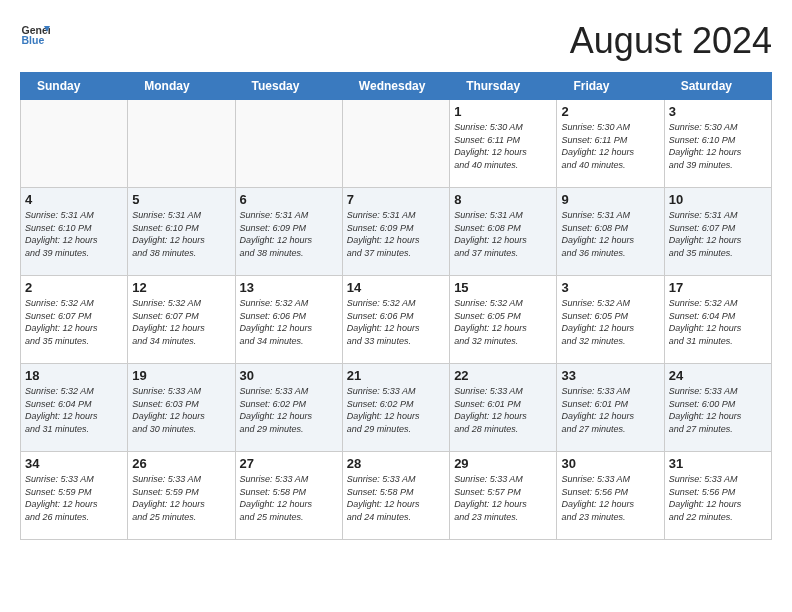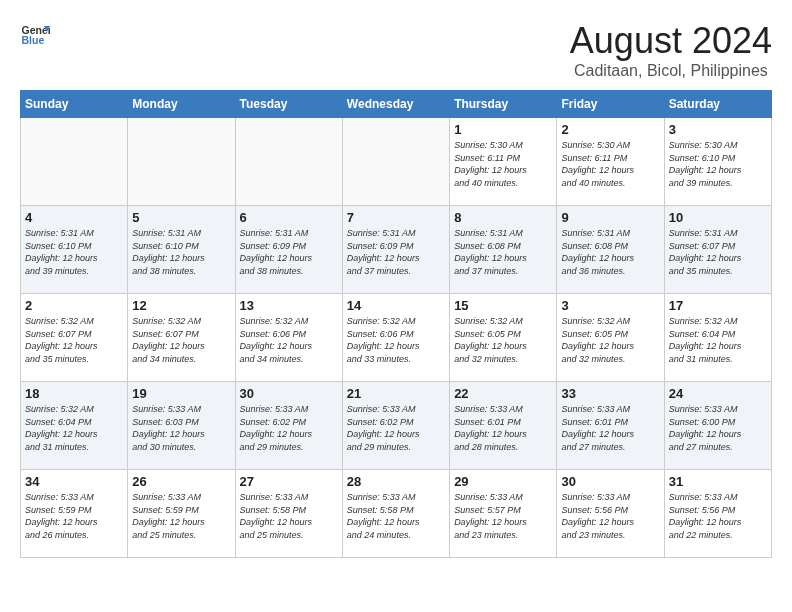--- a/index.html
+++ b/index.html
@@ -19,42 +19,42 @@
     .logo {
       display: flex;
       align-items: center;
       gap: 4px;
     }
     .logo-icon {
       width: 30px;
       height: 30px;
     }
     .title-block {
-      text-align: center;
+      text-align: left;
     }
     .calendar-title {
       font-size: 36px;
       font-weight: normal;
       color: #222;
     }
     .calendar-subtitle {
       font-size: 16px;
       color: #555;
     }
     table {
       width: 100%;
       border-collapse: collapse;
       table-layout: fixed;
     }
     th {
       background-color: #3a7abf;
       color: #fff;
       font-size: 12px;
       font-weight: bold;
-      padding: 6px 4px;
+      padding: 6px 16px;
       text-align: left;
       border: 1px solid #3a7abf;
     }
     td {
       vertical-align: top;
       border: 1px solid #ccc;
       padding: 4px 4px 6px 4px;
       font-size: 9.5px;
       color: #333;
       background: #fff;
@@ -86,21 +86,20 @@
 <div class="header">
   <div class="logo">
     <svg class="logo-icon" viewBox="0 0 40 40">
       <text x="2" y="18" font-size="14" font-weight="bold" fill="#333">General</text>
       <text x="2" y="32" font-size="14" font-weight="bold" fill="#3a7abf">Blue</text>
       <polygon points="32,8 40,8 36,16" fill="#3a7abf"></polygon>
     </svg>
   </div>
   <div class="title-block">
     <div class="calendar-title">August 2024</div>
-    <div class="calendar-subtitle">Caditaan, Bicol, Philippines</div>
   </div>
 </div>
 
 <table>
   <thead>
     <tr id="header-row">
         <th>Sunday</th>
         <th>Monday</th>
         <th>Tuesday</th>
         <th>Wednesday</th>

